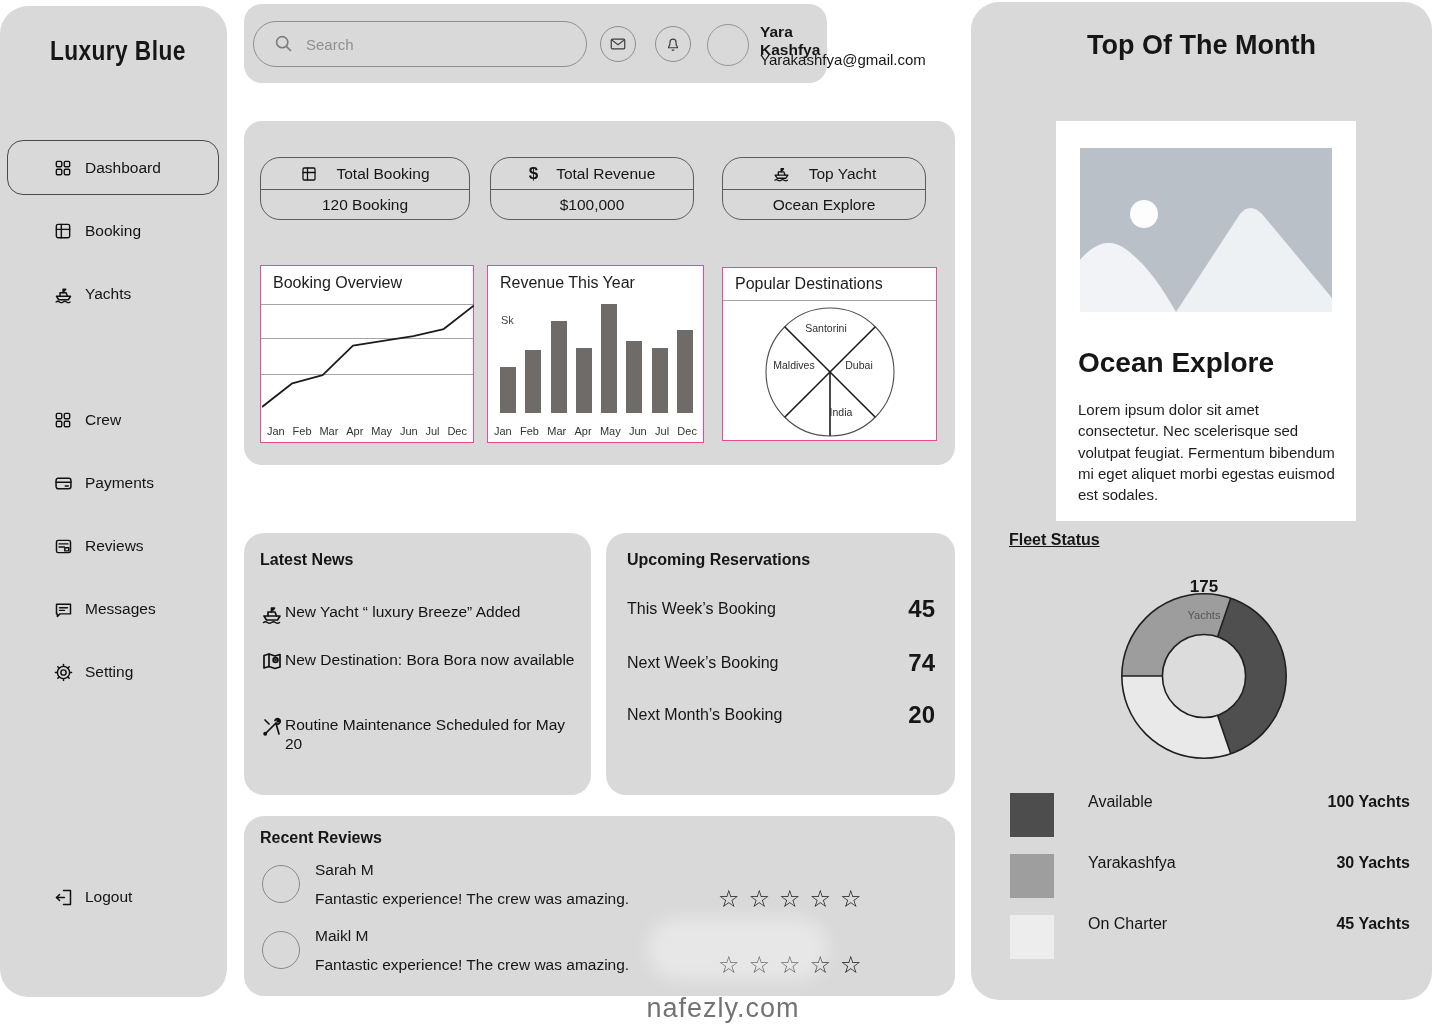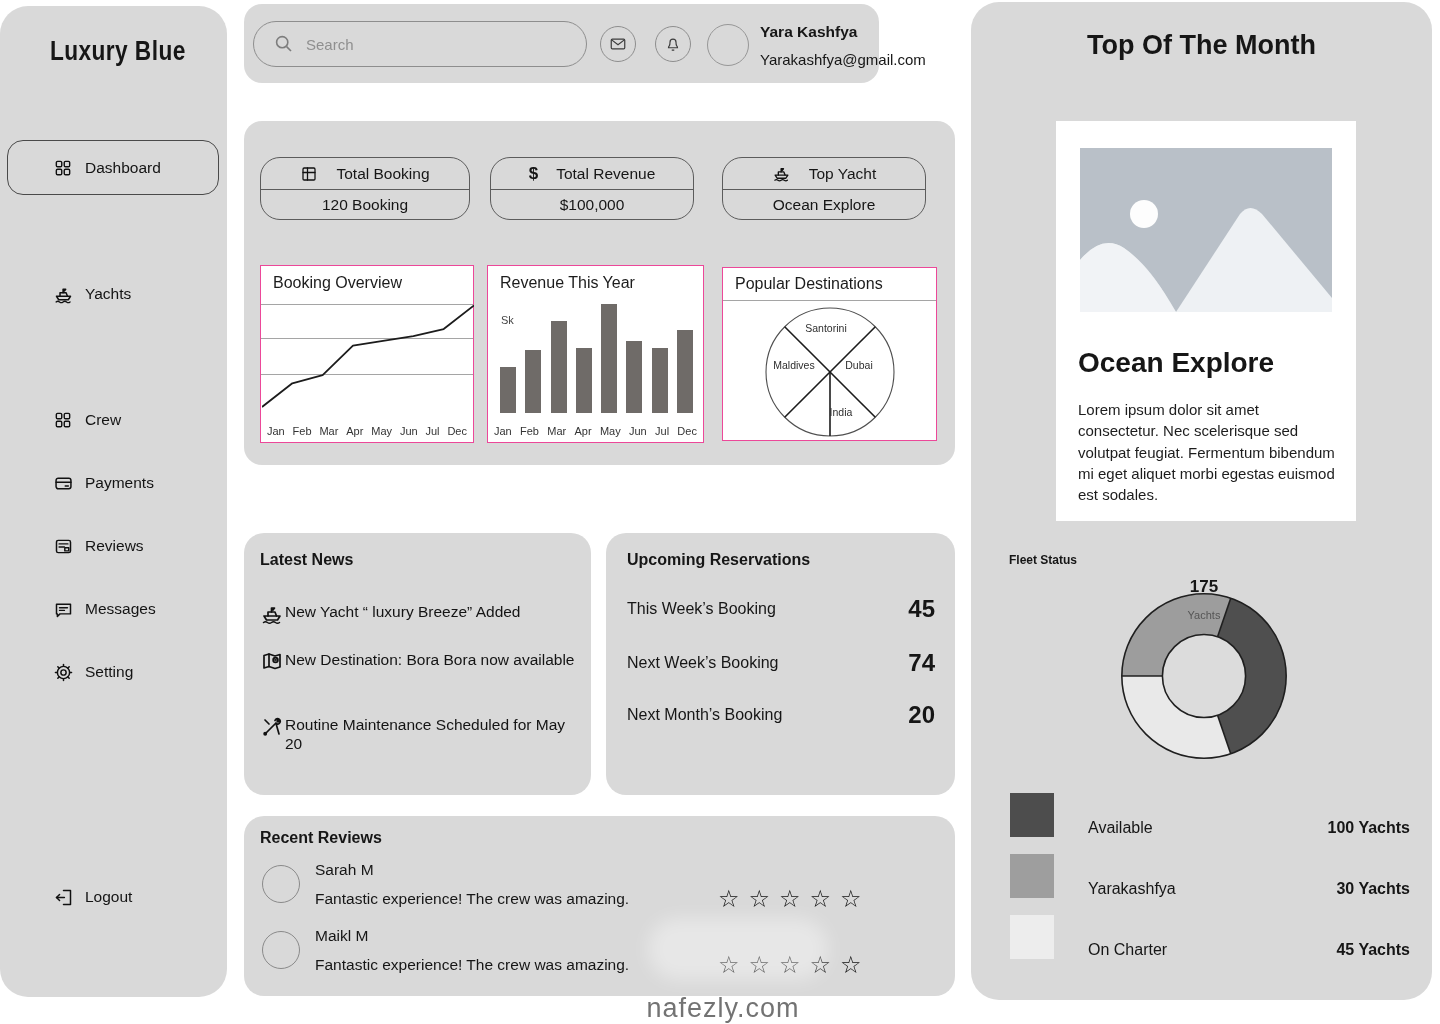--- a/index.html
+++ b/index.html
@@ -2,21 +2,21 @@
 <html><head>
 <meta charset="utf-8">
 <style>
   * { margin:0; padding:0; box-sizing:border-box; }
   html,body { width:1440px; height:1024px; background:#fff; font-family:"Liberation Sans", sans-serif; color:#161616; overflow:hidden; }
   #stage { position:relative; width:1440px; height:1024px; }
 
   
   .panel { background:#d9d9d9; border-radius:22px; position:absolute; }
   #sidebar { left:0; top:6px; width:227px; height:991px; border-radius:28px; }
-  #topbar  { left:244px; top:4px;  width:635px; height:79px;  border-radius:18px; }
+  #topbar  { left:244px; top:4px;  width:583px; height:79px;  border-radius:18px; }
   #mainpanel { left:244px; top:121px; width:711px; height:344px; border-radius:18px; }
   #newscard  { left:244px; top:533px; width:347px; height:262px; border-radius:20px; }
   #rescard   { left:606px; top:533px; width:349px; height:262px; border-radius:20px; }
   #revcard   { left:244px; top:816px; width:711px; height:180px; border-radius:20px; }
   #rightpanel{ left:971px; top:2px; width:461px; height:998px; border-radius:28px; }
 
   
   .logo { position:absolute; left:50px; top:30px; font-size:27px; font-weight:bold; transform:scaleX(.84); transform-origin:left center; letter-spacing:.5px; }
   .side-item { position:absolute; left:0; width:227px; height:40px; display:flex; align-items:center; cursor:pointer; }
   .side-item .ic { position:absolute; left:52px; width:22px; height:22px; display:flex; align-items:center; justify-content:center; }
@@ -62,26 +62,26 @@
   .rev-name { position:absolute; left:71px; font-size:15.5px; }
   .rev-text { position:absolute; left:71px; font-size:15.5px; }
   .stars { position:absolute; left:474px; font-size:24px; letter-spacing:9px; color:#111; line-height:24px; }
 
   
   .tm-title { position:absolute; left:0; right:0; top:28px; text-align:center; font-size:27px; font-weight:bold; }
   .tm-card { position:absolute; left:85px; top:119px; width:300px; height:400px; background:#fff; }
   .tm-img { position:absolute; left:24px; top:27px; width:252px; height:164px; }
   .tm-name { position:absolute; left:22px; top:226px; font-size:28px; font-weight:bold; }
   .tm-desc { position:absolute; left:22px; right:20px; top:278px; font-size:15px; line-height:1.42; color:#1d1d1d; }
-  .fleet-title { position:absolute; left:38px; top:551px; font-size:12px; font-weight:bold; }
+  .fleet-title { position:absolute; left:38px; top:529px; font-size:16px; font-weight:bold;text-decoration:underline; }
   .donut-wrap { position:absolute; left:134px; top:575px; width:198px; height:198px; }
   .donut-center { position:absolute; left:0; top:0; width:198px; height:198px; display:flex; flex-direction:column; align-items:center; justify-content:flex-start; gap:12px; }
   .donut-center .dv { font-size:17px; font-weight:bold; }
   .donut-center .dl { font-size:11px; color:#555; }
-  .leg-row { position:absolute; left:39px; right:22px; height:44px; display:flex; align-items:flex-end; }
+  .leg-row { position:absolute; left:39px; right:22px; height:44px; display:flex; align-items:flex-start; }
   .leg-sw { width:44px; height:44px; flex:none; }
   .leg-lb { margin-left:34px; font-size:16px; }
   .leg-vl { margin-left:auto; font-size:16px; font-weight:bold; }
 
   
   .wm-blur { position:absolute; left:648px; top:918px; width:180px; height:62px; background:rgba(255,255,255,.38); border-radius:30px; filter:blur(9px); pointer-events:none; }
   .wm-text { position:absolute; left:723px; top:993px; transform:translateX(-50%); font-size:27px; color:#737373; letter-spacing:1px; pointer-events:none; }
 </style>
 </head>
 <body>
@@ -95,20 +95,30 @@
     <div class="side-item" style="top:142px">
       <span class="ic">
           <svg class="icon" width="20" height="20" viewBox="0 0 24 24">
             <rect x="4" y="4" width="6.5" height="6.5" rx="1.5"></rect>
             <rect x="13.5" y="4" width="6.5" height="6.5" rx="1.5"></rect>
             <rect x="4" y="13.5" width="6.5" height="6.5" rx="1.5"></rect>
             <rect x="13.5" y="13.5" width="6.5" height="6.5" rx="1.5"></rect>
           </svg>
         </span>
       <span class="lbl">Dashboard</span>
+    </div>
+    <div class="side-item" style="top:205px">
+      <span class="ic">
+          <svg class="icon" width="20" height="20" viewBox="0 0 24 24">
+            <rect x="4" y="4" width="16" height="16" rx="2"></rect>
+            <line x1="10" y1="4" x2="10" y2="20"></line>
+            <line x1="4" y1="10" x2="20" y2="10"></line>
+          </svg>
+        </span>
+      <span class="lbl">Booking</span>
     </div>
     <div class="side-item" style="top:268px">
       <span class="ic">
           <svg class="icon" width="21" height="21" viewBox="0 0 24 24">
             <path d="M4 14 L20 14 L17.5 18 L6.5 18 Z"></path>
             <path d="M8 14 V10 H15 L16.5 14"></path>
             <path d="M11.5 10 V6 H14.5 L13 8 L11.5 7.2"></path>
             <path d="M3.5 20.5 q2 -1.6 4 0 q2 1.6 4 0 q2 -1.6 4 0 q2 1.6 4 0" stroke-width="1.5"></path>
           </svg>
         </span>

